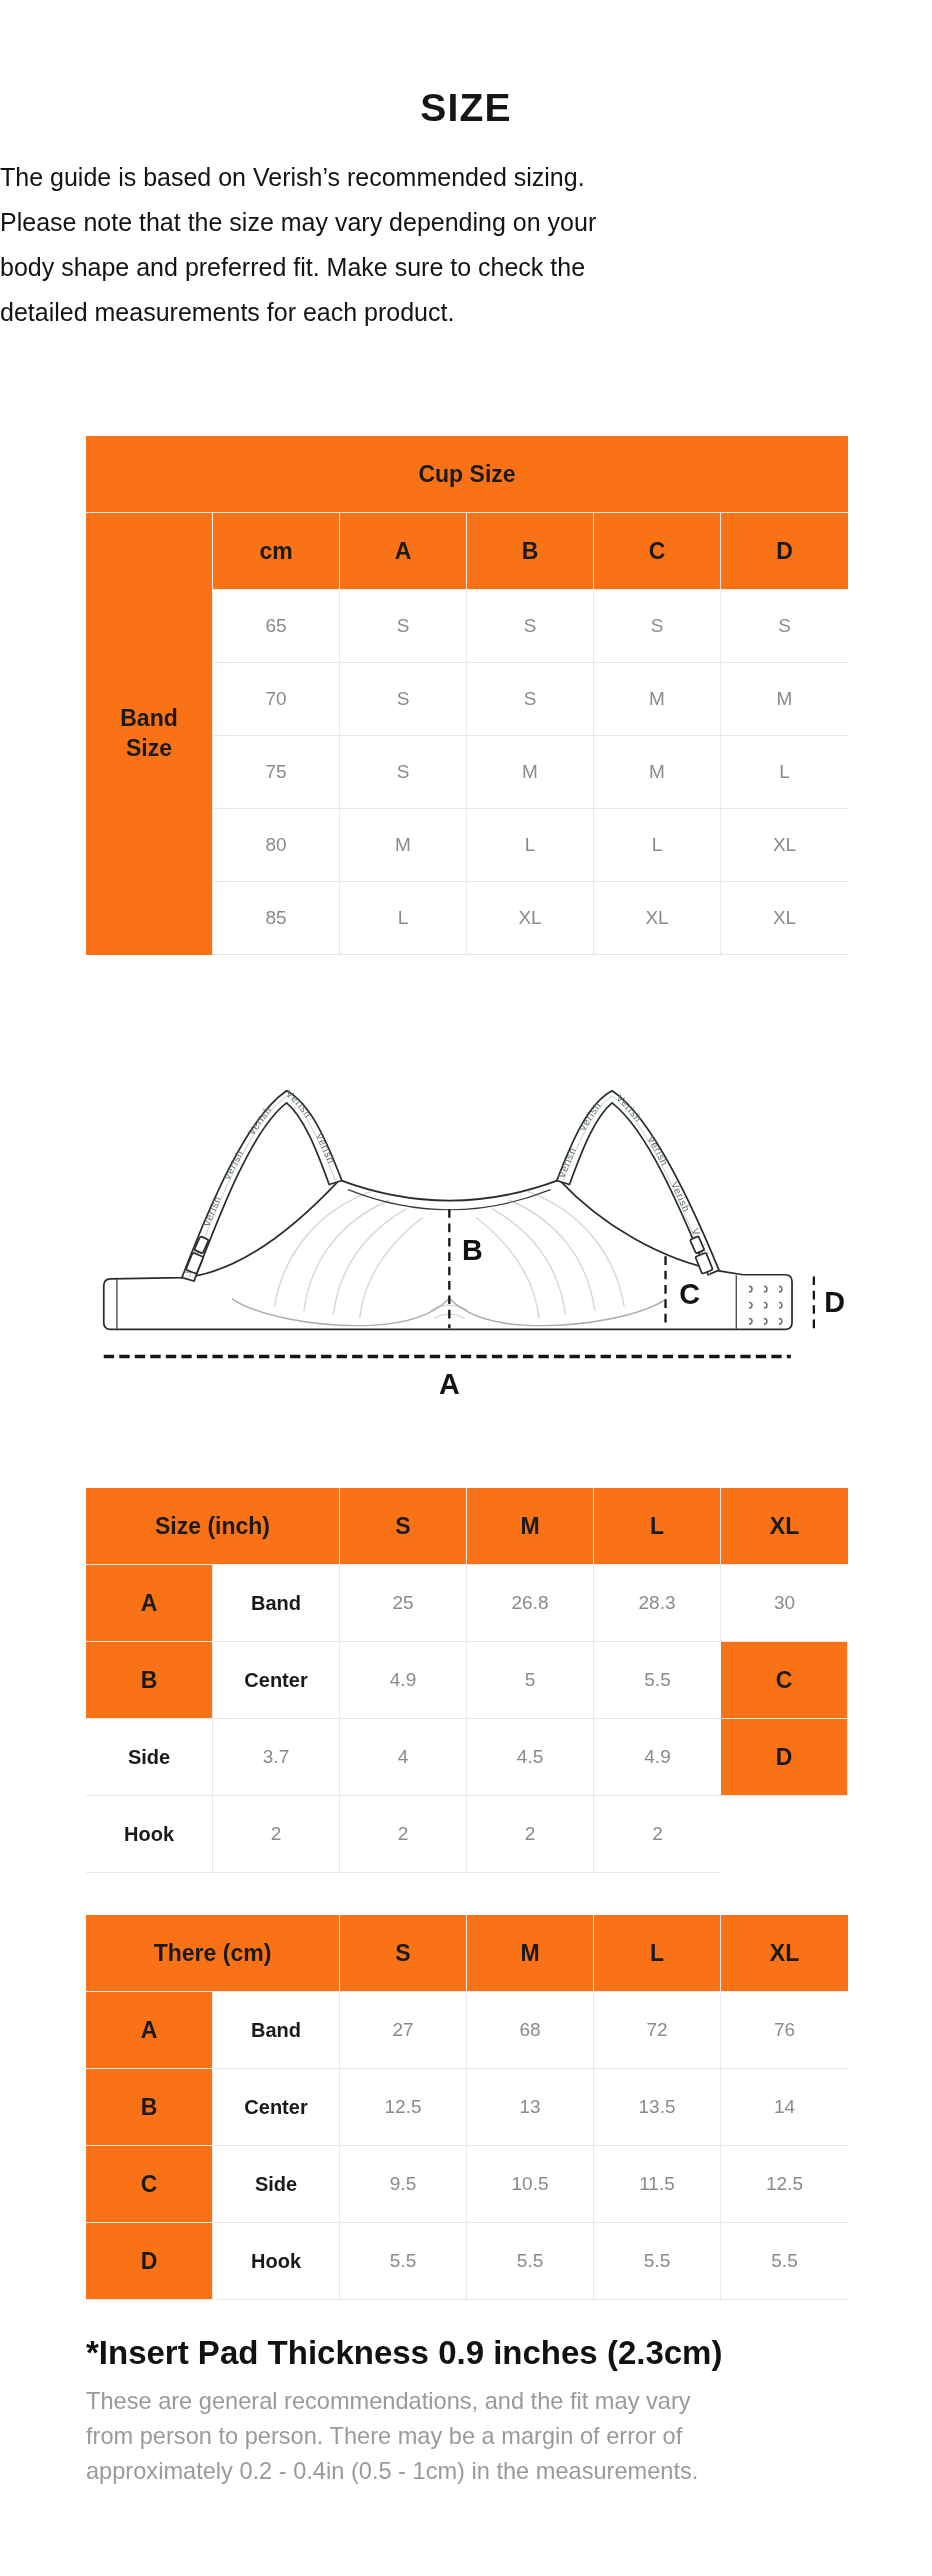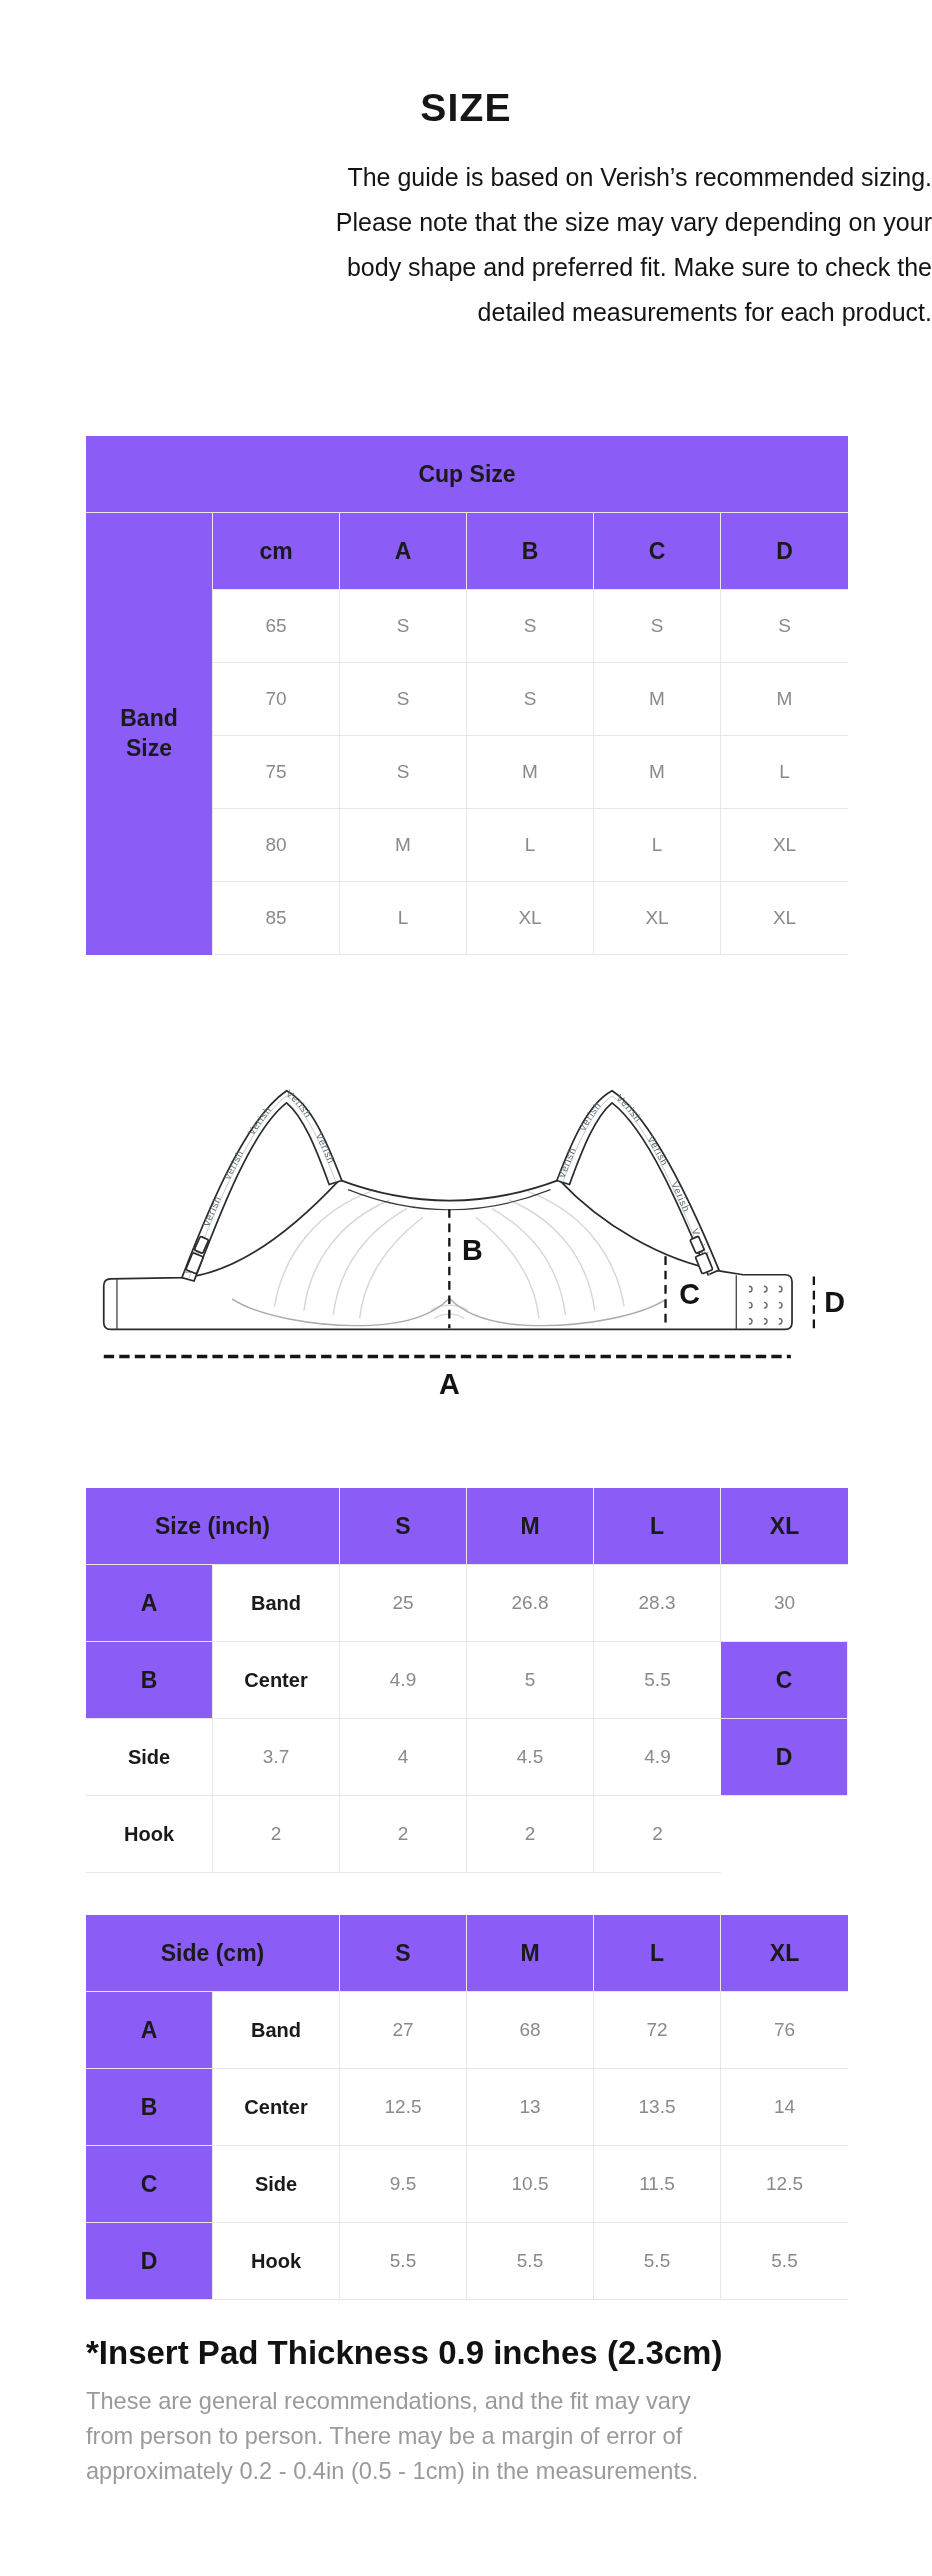--- a/index.html
+++ b/index.html
@@ -14,34 +14,34 @@
   .abs { position: absolute; }
 
   
   #page-title {
     top: 86px; left: 0; width: 100%;
     text-align: center;
     font-size: 39px; font-weight: 700; letter-spacing: 1.2px;
   }
   #intro-text {
     top: 155px; left: 0; width: 100%;
-    text-align: right;
+    text-align: left;
     font-size: 25px; line-height: 45px;
     white-space: pre-line;
     color: #141414;
   }
 
   
   .size-table { display: grid; }
   #cup-table  { top: 436px;  left: 86px; grid-template-columns: repeat(6, 127px); grid-template-rows: 77px 77px repeat(5, 73px); }
   #inch-table { top: 1488px; left: 86px; grid-template-columns: repeat(6, 127px); grid-template-rows: repeat(5, 77px); }
   #cm-table   { top: 1915px; left: 86px; grid-template-columns: repeat(6, 127px); grid-template-rows: repeat(5, 77px); }
 
   .cell { display: flex; align-items: center; justify-content: center; text-align: center; }
-  .gray { background: #8b5cf6; }
+  .gray { background: #f97316; }
   .th   { font-weight: 700; font-size: 23px; color: #1a1a1a; }
   .lbl  { font-weight: 700; font-size: 20px; color: #1a1a1a; }
   .val  { font-weight: 400; font-size: 19px; color: #8a8a8a; }
 
   .br { border-right: 1.2px solid #e9e7e4; }
   .bb { border-bottom: 1.2px solid #e9e7e4; }
 
   .span-all   { grid-column: 1 / 7; grid-row: 1; }
   .span-two   { grid-column: 1 / 3; grid-row: 1; }
   .row-header { grid-column: 1; grid-row: 2 / 8; white-space: pre-line; line-height: 1.3; }
@@ -221,21 +221,21 @@
 
   <div class="cell gray th br bb">D</div>
   <div class="cell lbl br bb">Hook</div>
   <div class="cell val br bb">2</div>
   <div class="cell val br bb">2</div>
   <div class="cell val br bb">2</div>
   <div class="cell val bb">2</div>
 </div>
 
 <div class="abs size-table" id="cm-table">
-  <div class="cell gray th span-two br bb">Side (cm)</div>
+  <div class="cell gray th span-two br bb">There (cm)</div>
   <div class="cell gray th br bb">S</div>
   <div class="cell gray th br bb">M</div>
   <div class="cell gray th br bb">L</div>
   <div class="cell gray th bb">XL</div>
 
   <div class="cell gray th br bb">A</div>
   <div class="cell lbl br bb">Band</div>
   <div class="cell val br bb">27</div>
   <div class="cell val br bb">68</div>
   <div class="cell val br bb">72</div>

